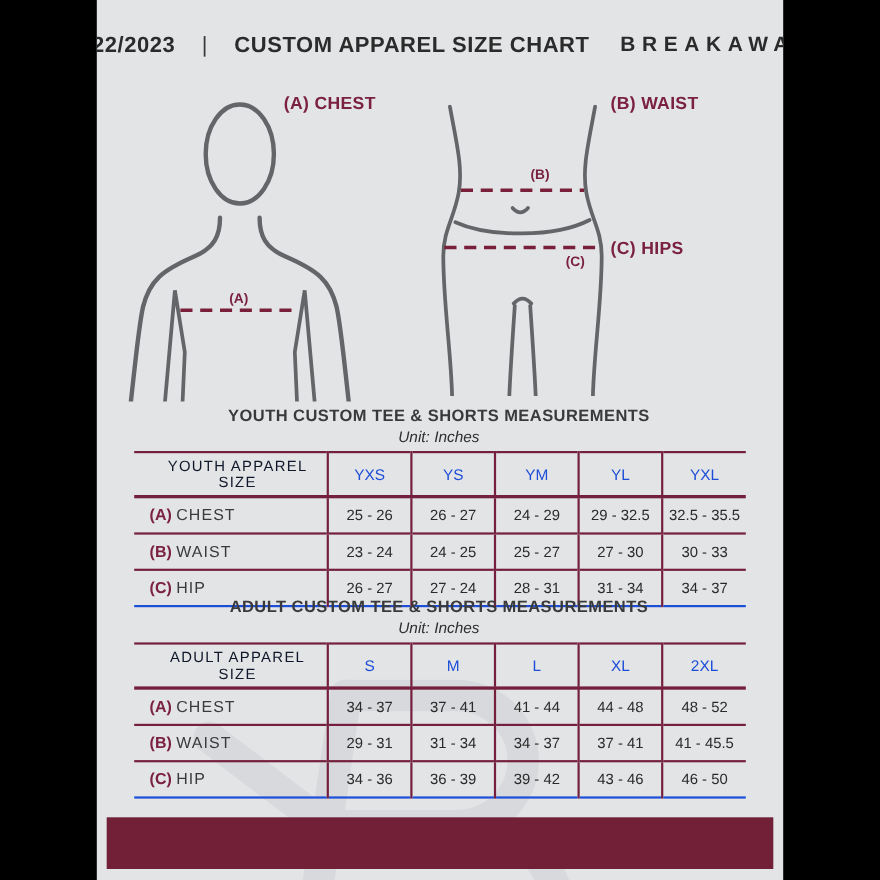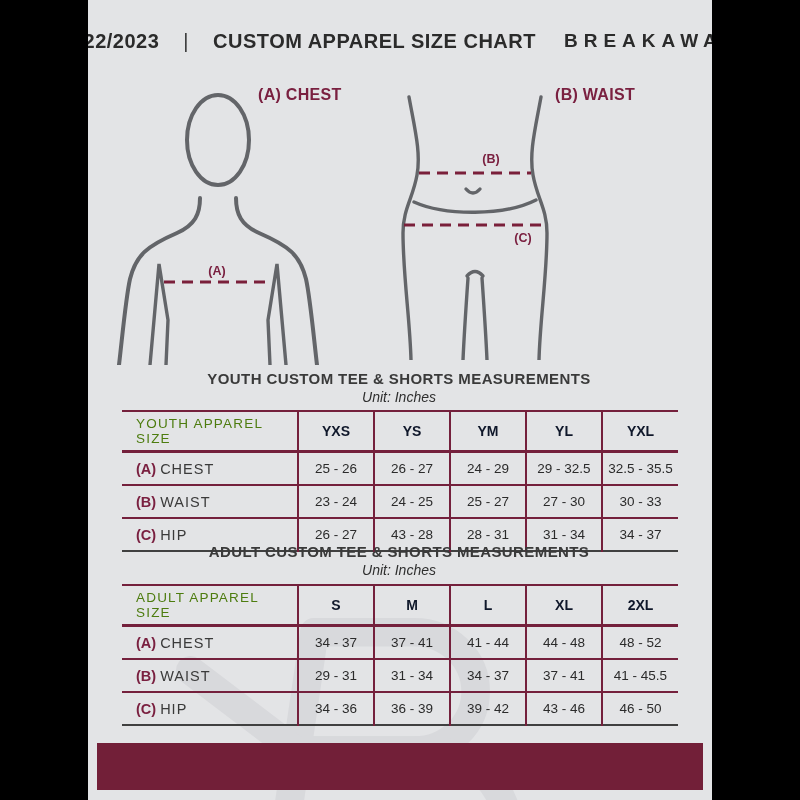--- a/index.html
+++ b/index.html
@@ -30,24 +30,24 @@
 
   
   .sec-title{width:556px;left:33px;text-align:center;}
   .sec-title .t{font-size:15px;font-weight:bold;color:#3A3A3A;letter-spacing:0.4px;}
   .sec-title .u{font-size:14px;font-style:italic;color:#2F2F2F;margin-top:2px;}
 
   
   table.size-table{border-collapse:collapse;width:556px;table-layout:fixed;background:transparent;}
   .size-table tr{border-top:2px solid #74203C;}
   .size-table thead tr{border-bottom:3px solid #74203C;}
-  .size-table tbody tr:last-child{border-bottom:2px solid #404040;}
+  .size-table tbody tr:last-child{border-bottom:2px solid #1d4ed8;}
   .size-table th:not(:first-child),.size-table td:not(:first-child){border-left:2px solid #74203C;}
-  .size-table th{height:36px;font-size:14px;font-weight:bold;color:#0f172a;text-align:center;}
-  .size-table th.lbl{font-weight:normal;font-size:13.5px;color:#4d7c0f;letter-spacing:1.2px;text-align:left;padding-left:14px;}
+  .size-table th{height:36px;font-size:14px;font-weight:normal;color:#1d4ed8;text-align:center;}
+  .size-table th.lbl{font-weight:normal;font-size:13.5px;color:#0f172a;letter-spacing:1.2px;text-align:center;padding-left:14px;}
   .size-table td{height:29px;font-size:13.5px;color:#2B2B2B;text-align:center;}
   .size-table td.rowlbl{text-align:left;padding-left:14px;font-size:14.5px;color:#3A3A3A;letter-spacing:1px;}
   .size-table td.rowlbl .mk{font-weight:bold;color:#7A2040;letter-spacing:0;margin-right:4px;}
 
   
   svg{display:block;}
   .bodyline{fill:none;stroke:#636569;stroke-width:4;stroke-linecap:round;}
   .bodyline2{fill:none;stroke:#636569;stroke-width:3.4;stroke-linecap:round;}
   .dash{stroke:#7A1F3A;stroke-width:3.1;stroke-dasharray:11 7;fill:none;}
   .marker{fill:#7A2040;font-weight:bold;font-size:12.5px;font-family:"Liberation Sans",sans-serif;}
@@ -121,20 +121,21 @@
     <line class="dash" x1="14" y1="130" x2="156" y2="130"></line>
     <text class="marker" x="101" y="68" text-anchor="middle">(B)</text>
     <text class="marker" x="133" y="147" text-anchor="middle">(C)</text>
   </svg>
 
   <div class="guide-block" style="left:467px;top:86px;">
     <div class="guide-h">(B) WAIST</div>
   </div>
 
   <div class="guide-block" style="left:467px;top:218px;">
+    <div class="guide-h">(C) HIPS</div>
   </div>
 
   <div class="sec-title" style="top:370px;">
     <div class="t">YOUTH CUSTOM TEE &amp; SHORTS MEASUREMENTS</div>
     <div class="u">Unit: Inches</div>
   </div>
 
   <table class="size-table" style="left:34px;top:410px;">
     <colgroup>
         <col style="width:176px">
@@ -167,21 +168,21 @@
         <td class="rowlbl"><span class="mk">(B)</span><span>WAIST</span></td>
         <td>23 - 24</td>
         <td>24 - 25</td>
         <td>25 - 27</td>
         <td>27 - 30</td>
         <td>30 - 33</td>
       </tr>
       <tr>
         <td class="rowlbl"><span class="mk">(C)</span><span>HIP</span></td>
         <td>26 - 27</td>
-        <td>43 - 28</td>
+        <td>27 - 24</td>
         <td>28 - 31</td>
         <td>31 - 34</td>
         <td>34 - 37</td>
       </tr>
     </tbody>
   </table>
 
   <div class="sec-title" style="top:543px;">
     <div class="t">ADULT CUSTOM TEE &amp; SHORTS MEASUREMENTS</div>
     <div class="u">Unit: Inches</div>

